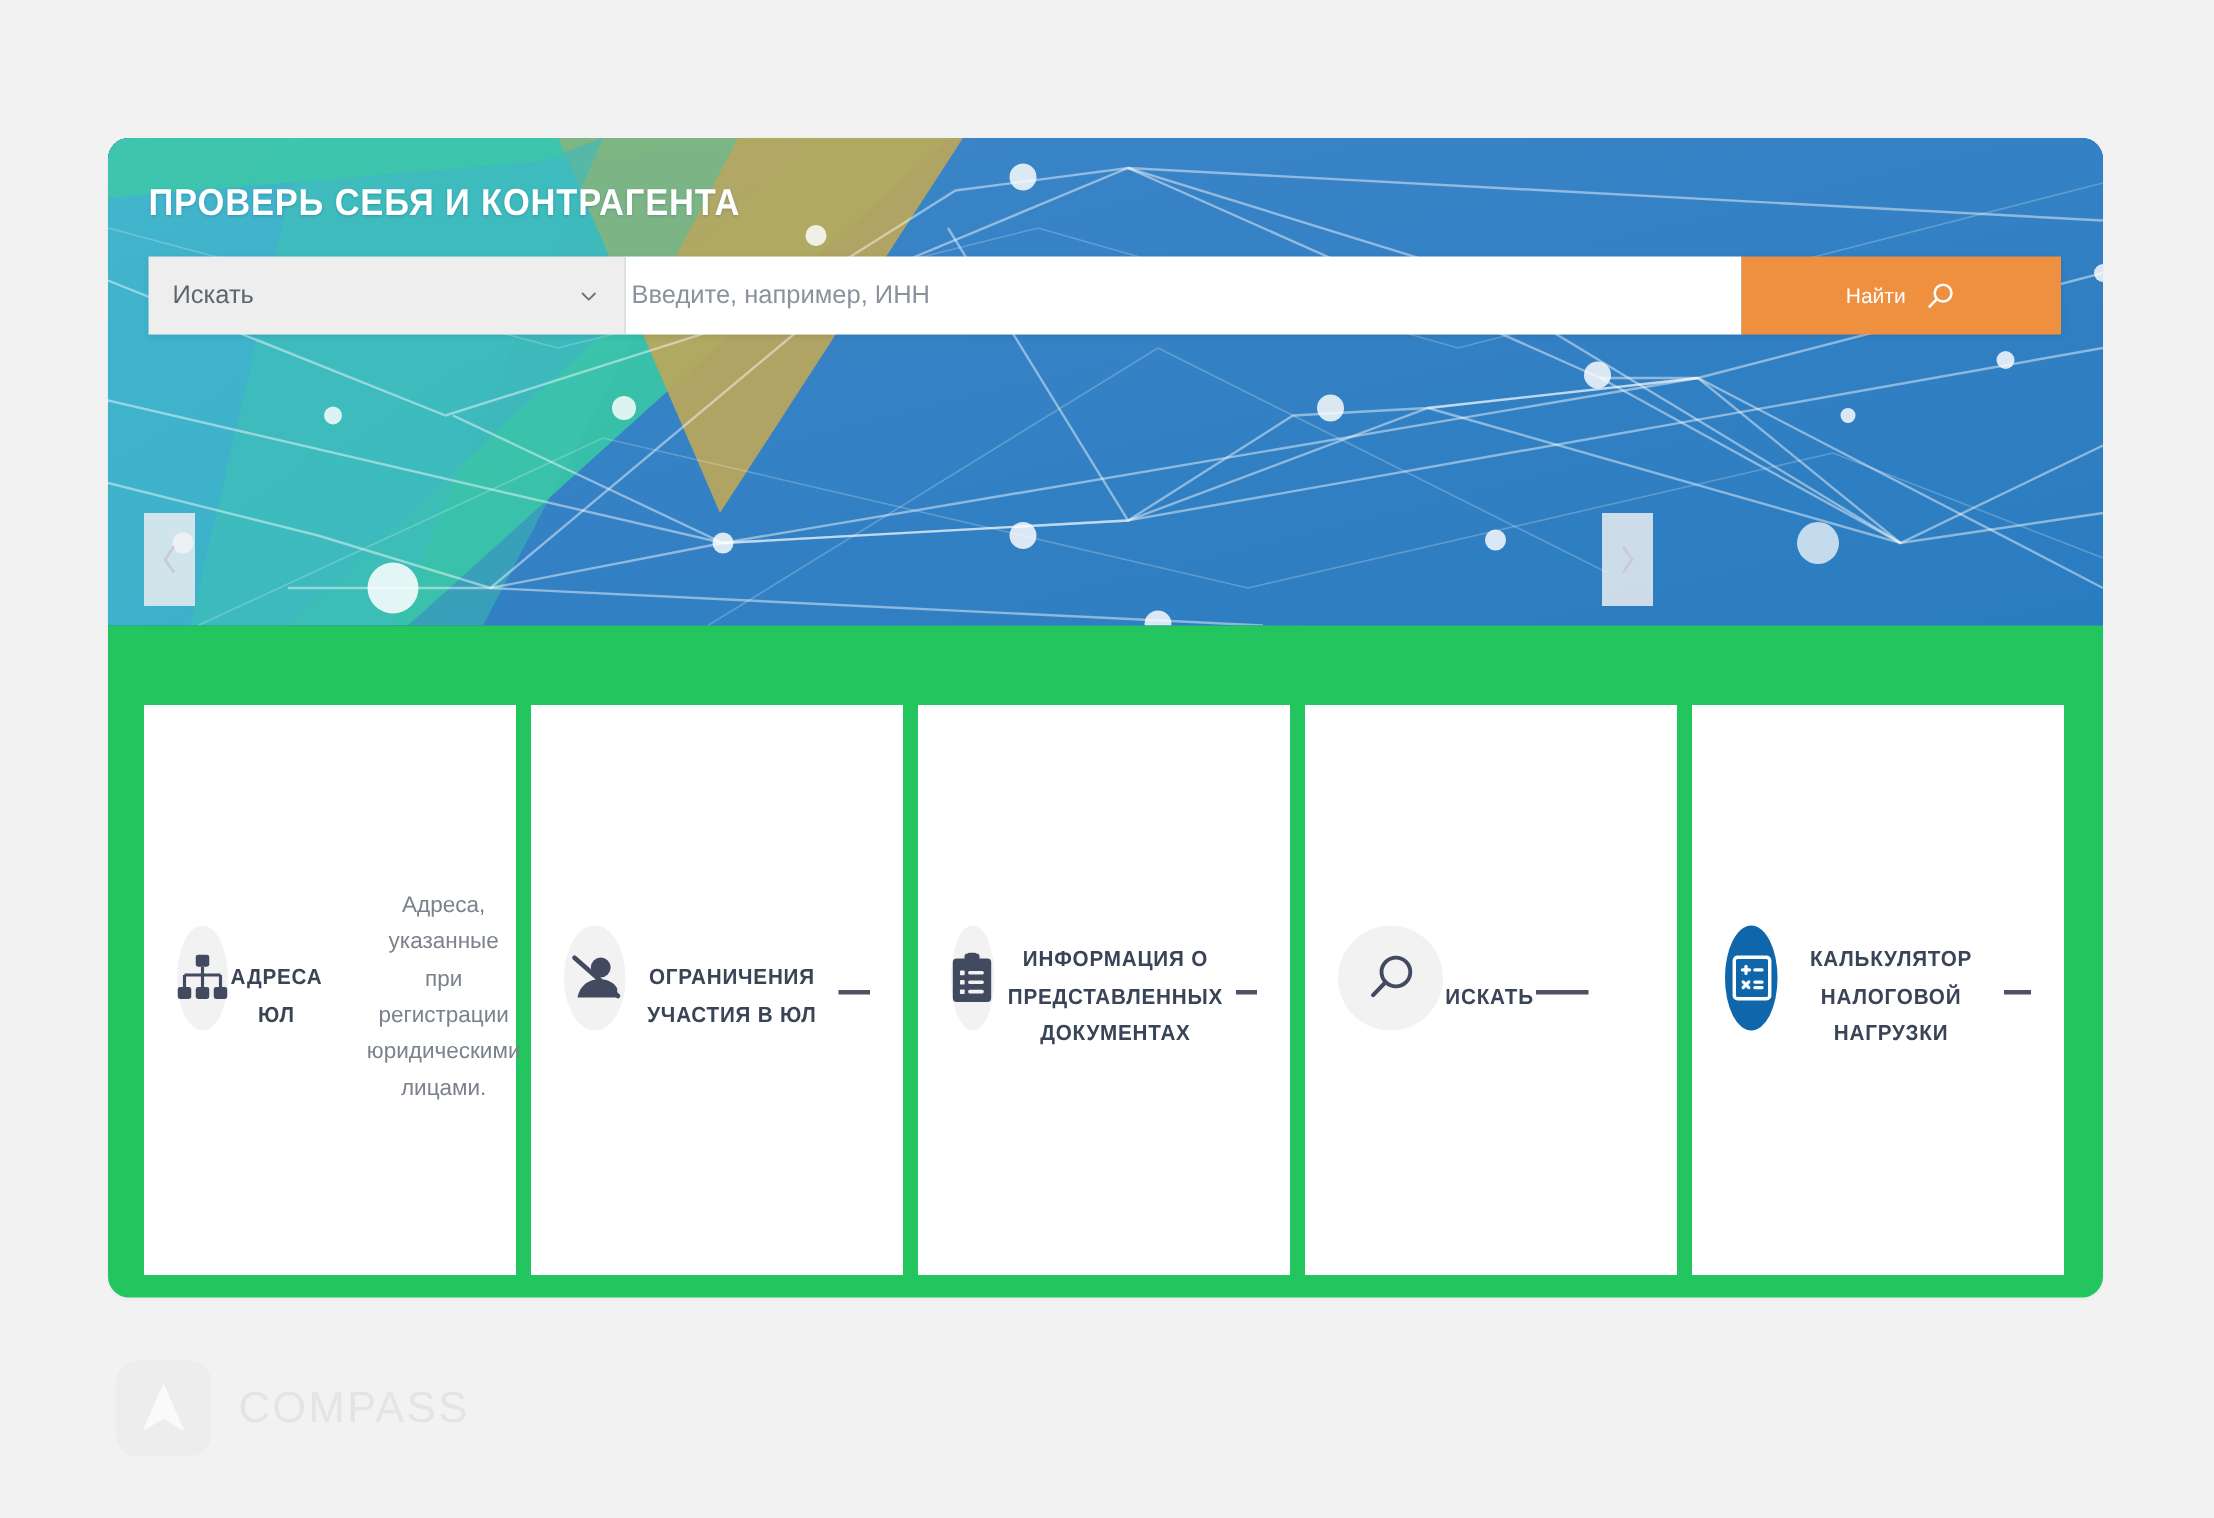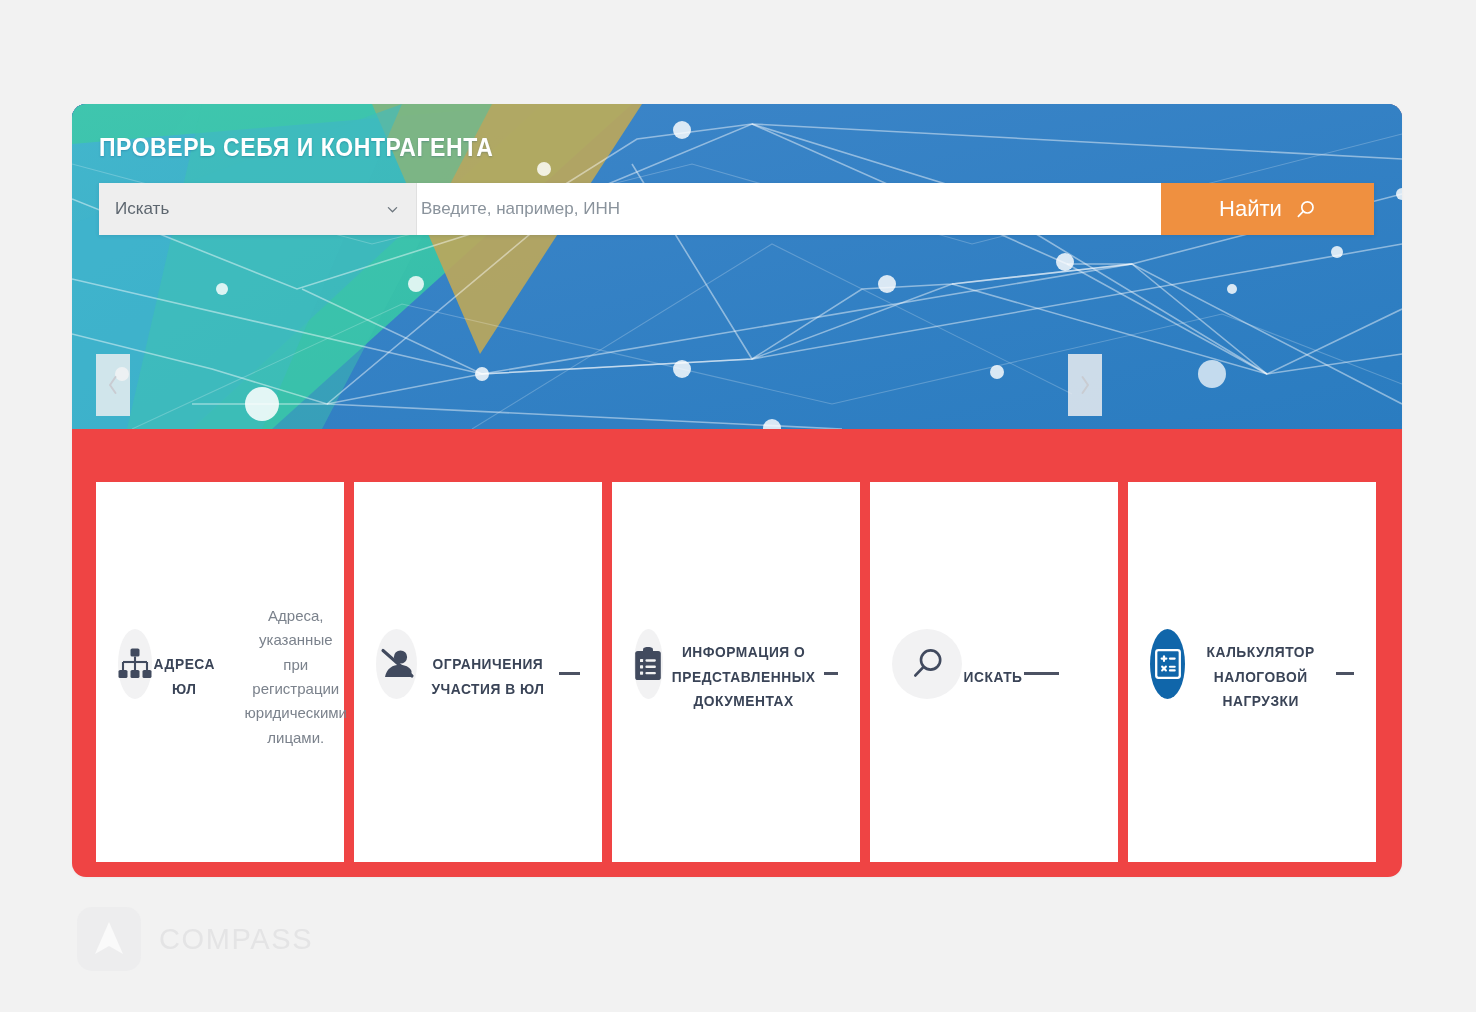--- a/index.html
+++ b/index.html
@@ -16,24 +16,24 @@
     position: relative;
     width: 1476px;
     height: 1012px;
     background: #f2f2f2;
   }
 
   
   .panel {
     position: absolute;
     left: 72px;
-    top: 104px;
+    top: 92px;
     width: 1330px;
     height: 773px;
-    background: #ef4444;
+    background: #22c55e;
     border-radius: 14px;
     overflow: hidden;
     box-shadow: 0 1px 3px rgba(0,0,0,0.035);
     text-decoration: underline;
   }
 
   
   .banner {
     position: absolute;
     left: 0; top: 0;
@@ -118,21 +118,21 @@
     background: #ef9040;
     border: none;
     cursor: pointer;
     display: flex;
     align-items: center;
     justify-content: center;
     gap: 13px;
   }
   .search-btn .btn-label {
     color: #ffffff;
-    font-size: 22px;
+    font-size: 14px;
     font-family: "Liberation Sans", sans-serif;
   }
 
   
   .cards {
     position: absolute;
     left: 24px;
     top: 378px;
     width: 1282px;
     height: 380px;

